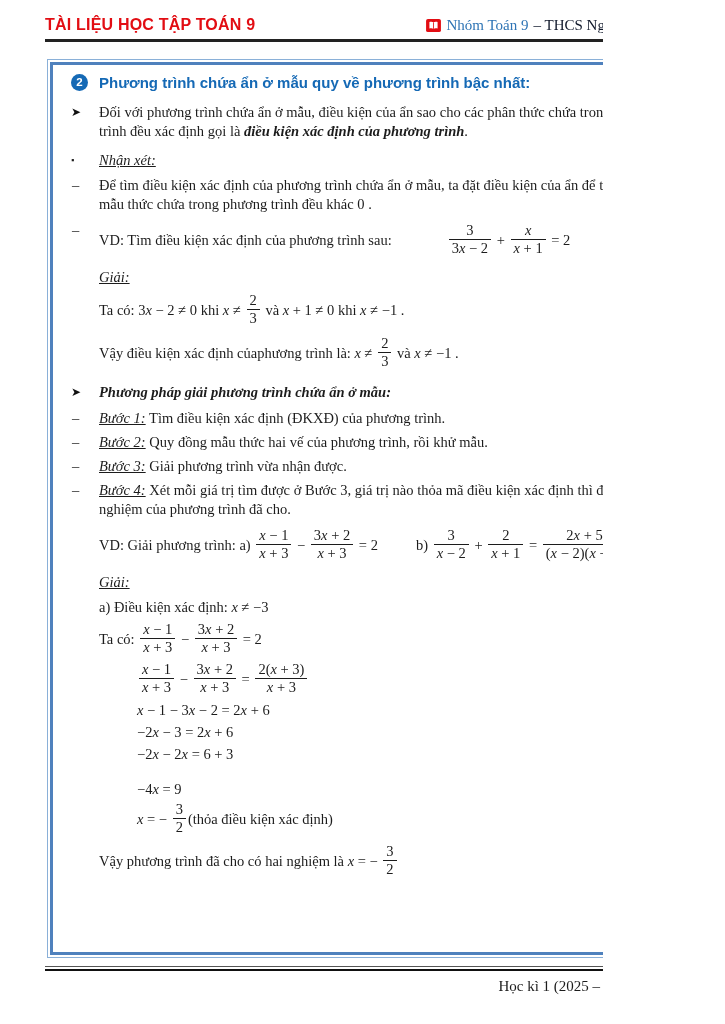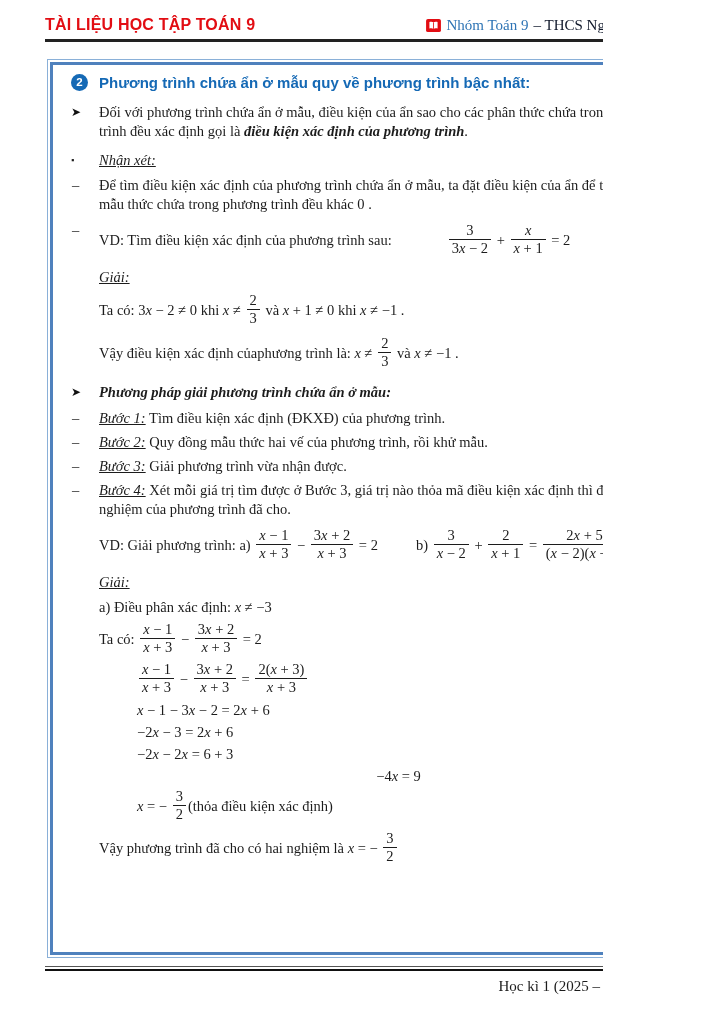--- a/index.html
+++ b/index.html
@@ -114,42 +114,42 @@
             <span class="fn">3</span>
             <span class="fd"><i>x</i> − 2</span>
           </span><span class="r-m"> + </span><span class="frac">
             <span class="fn">2</span>
             <span class="fd"><i>x</i> + 1</span>
           </span><span class="r-m"> = </span><span class="frac">
             <span class="fn">2<i>x</i> + 5</span>
             <span class="fd">(<i>x</i> − 2)(<i>x</i> + 1)</span>
           </span></div>
         <div class="line" style="margin-top: 8px;"><span class="r-iu">Giải:</span></div>
-        <div class="line" style="margin-top: 6px;"><span class="r-p">a) Điều phân xác định: </span><span class="r-m"><i>x</i> ≠ −3</span></div>
+        <div class="line" style="margin-top: 6px;"><span class="r-p">a) Điều kiện xác định: </span><span class="r-m"><i>x</i> ≠ −3</span></div>
         <div class="line nowrap" style="margin-top: 6px;"><span class="r-p">Ta có: </span><span class="frac">
             <span class="fn"><i>x</i> − 1</span>
             <span class="fd"><i>x</i> + 3</span>
           </span><span class="r-m"> − </span><span class="frac">
             <span class="fn">3<i>x</i> + 2</span>
             <span class="fd"><i>x</i> + 3</span>
           </span><span class="r-m"> = 2</span></div>
         <div class="line nowrap" style="margin-top: 5px; padding-left: 72px;"><span class="frac">
             <span class="fn"><i>x</i> − 1</span>
             <span class="fd"><i>x</i> + 3</span>
           </span><span class="r-m"> − </span><span class="frac">
             <span class="fn">3<i>x</i> + 2</span>
             <span class="fd"><i>x</i> + 3</span>
           </span><span class="r-m"> = </span><span class="frac">
             <span class="fn">2(<i>x</i> + 3)</span>
             <span class="fd"><i>x</i> + 3</span>
           </span></div>
         <div class="line" style="margin-top: 3px; padding-left: 72px;"><span class="r-m"><i>x</i> − 1 − 3<i>x</i> − 2 = 2<i>x</i> + 6</span></div>
         <div class="line" style="margin-top: 3px; padding-left: 72px;"><span class="r-m">−2<i>x</i> − 3 = 2<i>x</i> + 6</span></div>
         <div class="line" style="margin-top: 3px; padding-left: 72px;"><span class="r-m">−2<i>x</i> − 2<i>x</i> = 6 + 3</span></div>
-        <div class="line" style="margin-top: 2px; padding-left: 72px; text-align: center;"><span class="r-m">−4<i>x</i> = 9</span></div>
+        <div class="line" style="margin-top: 15px; padding-left: 72px;"><span class="r-m">−4<i>x</i> = 9</span></div>
         <div class="line nowrap" style="margin-top: 4px; padding-left: 72px;"><span class="r-m"><i>x</i> = − </span><span class="frac">
             <span class="fn">3</span>
             <span class="fd">2</span>
           </span><span class="r-p">(thỏa điều kiện xác định)</span></div>
         <div class="line nowrap" style="margin-top: 7px;"><span class="r-p">Vậy phương trình đã cho có hai nghiệm là </span><span class="r-m"><i>x</i> = − </span><span class="frac">
             <span class="fn">3</span>
             <span class="fd">2</span>
           </span></div>
       </div>
   </div>

